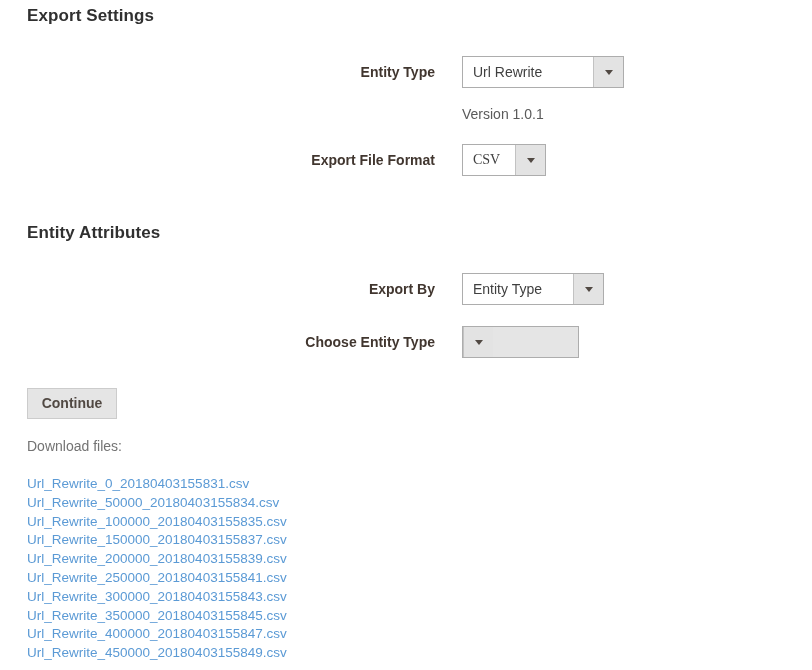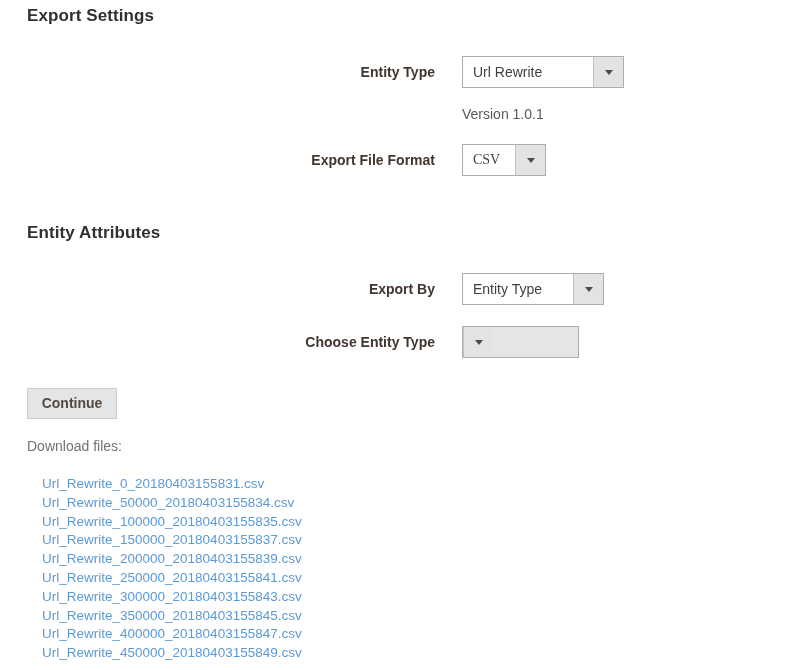--- a/index.html
+++ b/index.html
@@ -141,21 +141,21 @@
   #download-label {
     position: absolute;
     left: 27px;
     top: 438px;
     font-size: 14px;
     color: #737373;
     white-space: nowrap;
   }
   #download-list {
     position: absolute;
-    left: 42px;
+    left: 27px;
     top: 474px;
     margin: 0;
     padding: 0;
     list-style: none;
     width: 500px;
   }
   #download-list li {
     height: 18.8px;
     line-height: 18.8px;
   }

